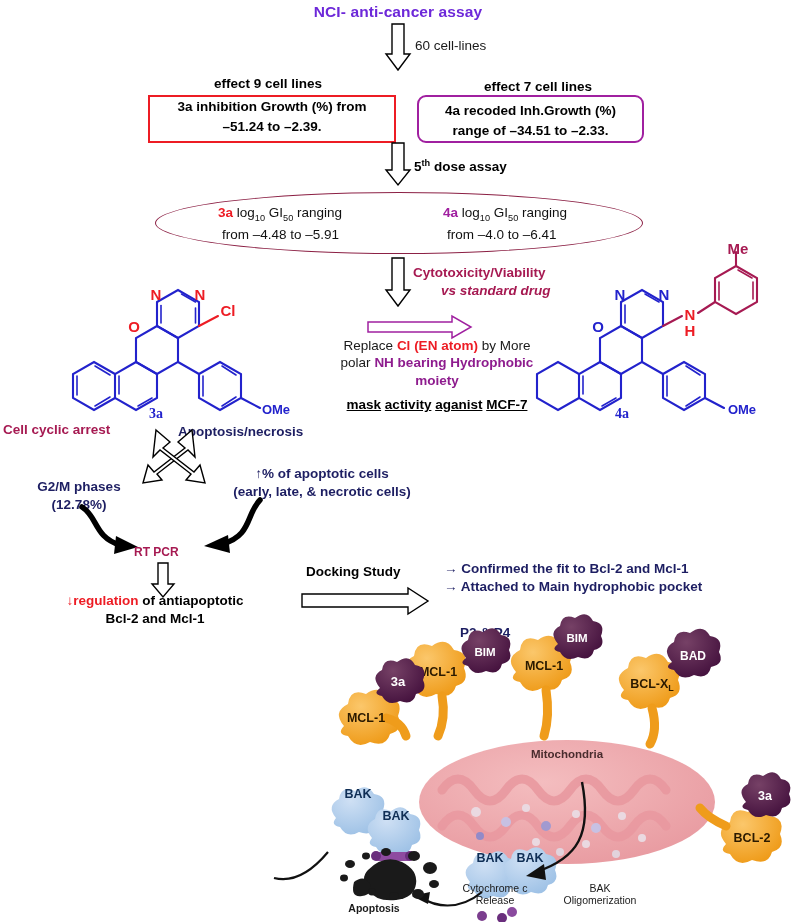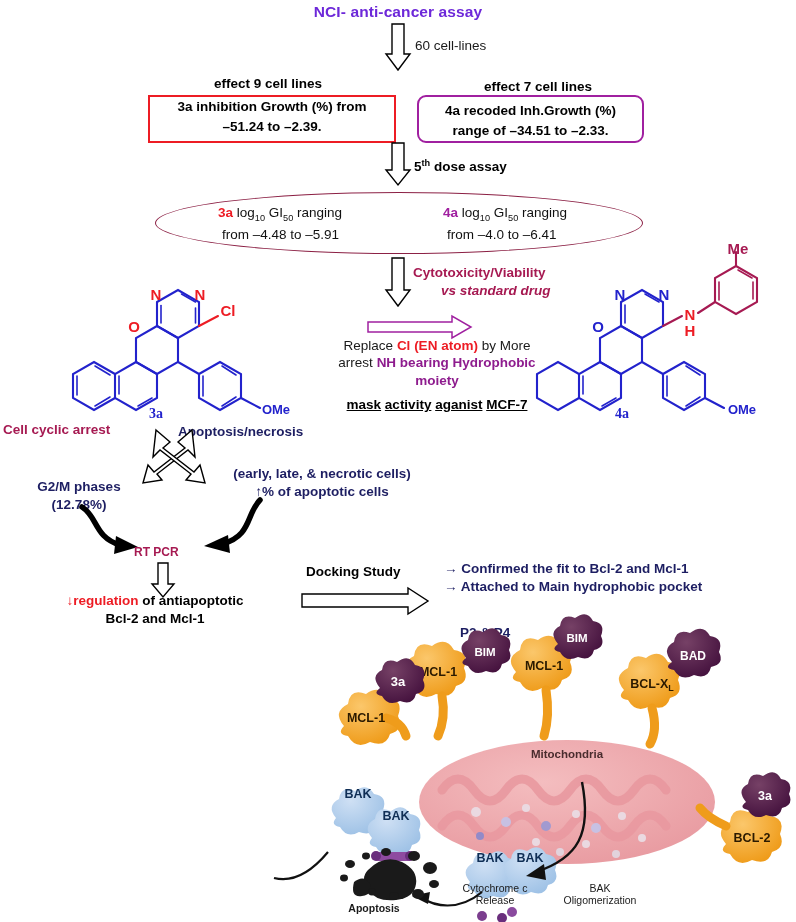--- a/index.html
+++ b/index.html
@@ -106,21 +106,21 @@
   <svg width="104" height="22" viewBox="0 0 104 22">
     <polygon points="0,6 84,6 84,0 103,11 84,22 84,16 0,16" fill="#ffffff" stroke="#A020A0" stroke-width="1.5"></polygon>
   </svg>
 </div>
 
 <div class="abs ctr" style="left:305px;top:337px;width:264px;line-height:1.28;font-size:13.5px;">
   <div>
     <span class="t-plain">Replace </span><b class="red">Cl (EN atom)</b><span class="t-plain"> by More</span>
   </div>
   <div>
-    <span class="t-plain">arrest </span><b class="violet">NH bearing Hydrophobic</b>
+    <span class="t-plain">polar </span><b class="violet">NH bearing Hydrophobic</b>
   </div>
   <div><b class="violet">moiety</b></div>
   <div class="b underline-words" style="color:#000;margin-top:7px;">
     <span>mask</span>
     <span>activity</span>
     <span>aganist</span>
     <span>MCF-7</span>
   </div>
 </div>
 
@@ -226,22 +226,22 @@
     <polygon points="38,2 52,14 45,20 76,44 82,37 87,55 68,52 73,46 42,22 35,29" fill="#ffffff" stroke="#000000" stroke-width="1.4"></polygon>
   </svg>
 </div>
 
 <div class="abs ctr t-navy" style="left:4px;top:478px;width:150px;line-height:1.3;">
   <div>G2/M phases</div>
   <div>(12.78%)</div>
 </div>
 
 <div class="abs ctr t-navy" style="left:172px;top:465px;width:300px;line-height:1.3;">
+  <div>↑% of apoptotic cells</div>
   <div>(early, late, &amp; necrotic cells)</div>
-  <div>↑% of apoptotic cells</div>
 </div>
 
 <div class="abs" style="left:76px;top:505px;">
   <svg width="70" height="52" viewBox="0 0 70 52">
     <path d="M6,2 C22,12 18,32 44,40" stroke="#000000" stroke-width="5.5" fill="none" stroke-linecap="round"></path>
     <polygon points="40,31 62,42 38,49" fill="#000000"></polygon>
   </svg>
 </div>
 <div class="abs" style="left:188px;top:498px;">
   <svg width="78" height="58" viewBox="0 0 78 58">

